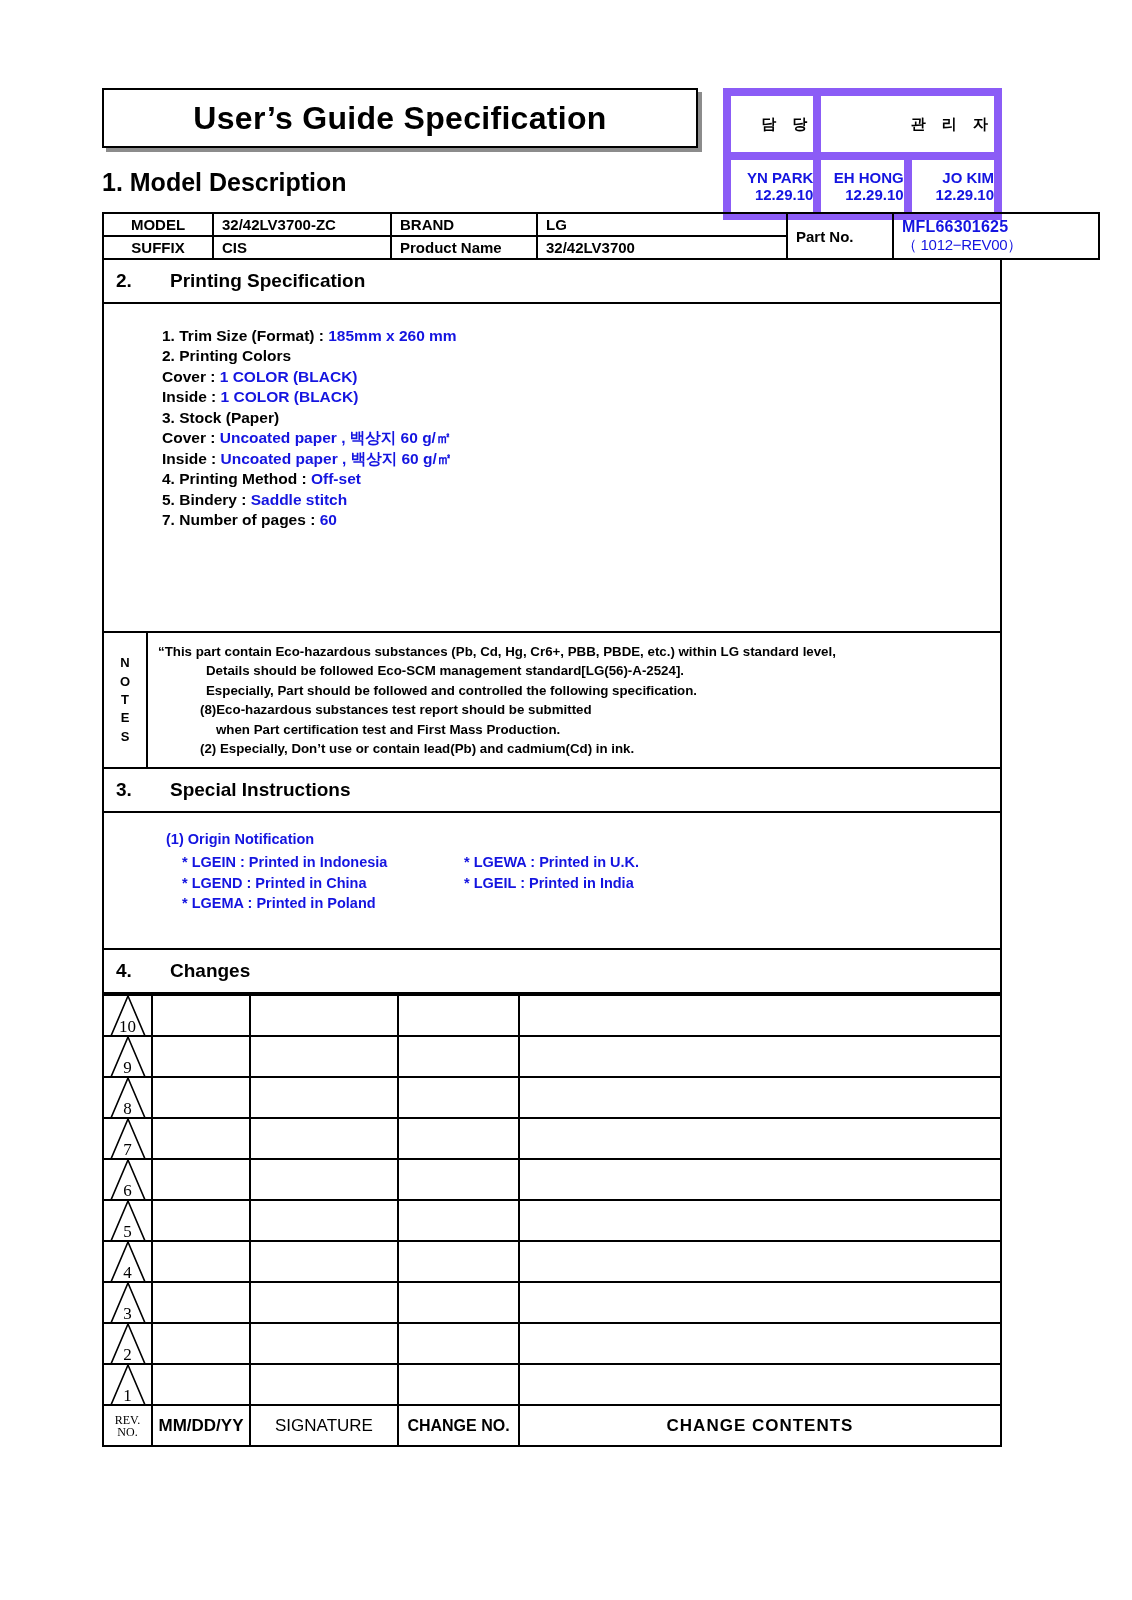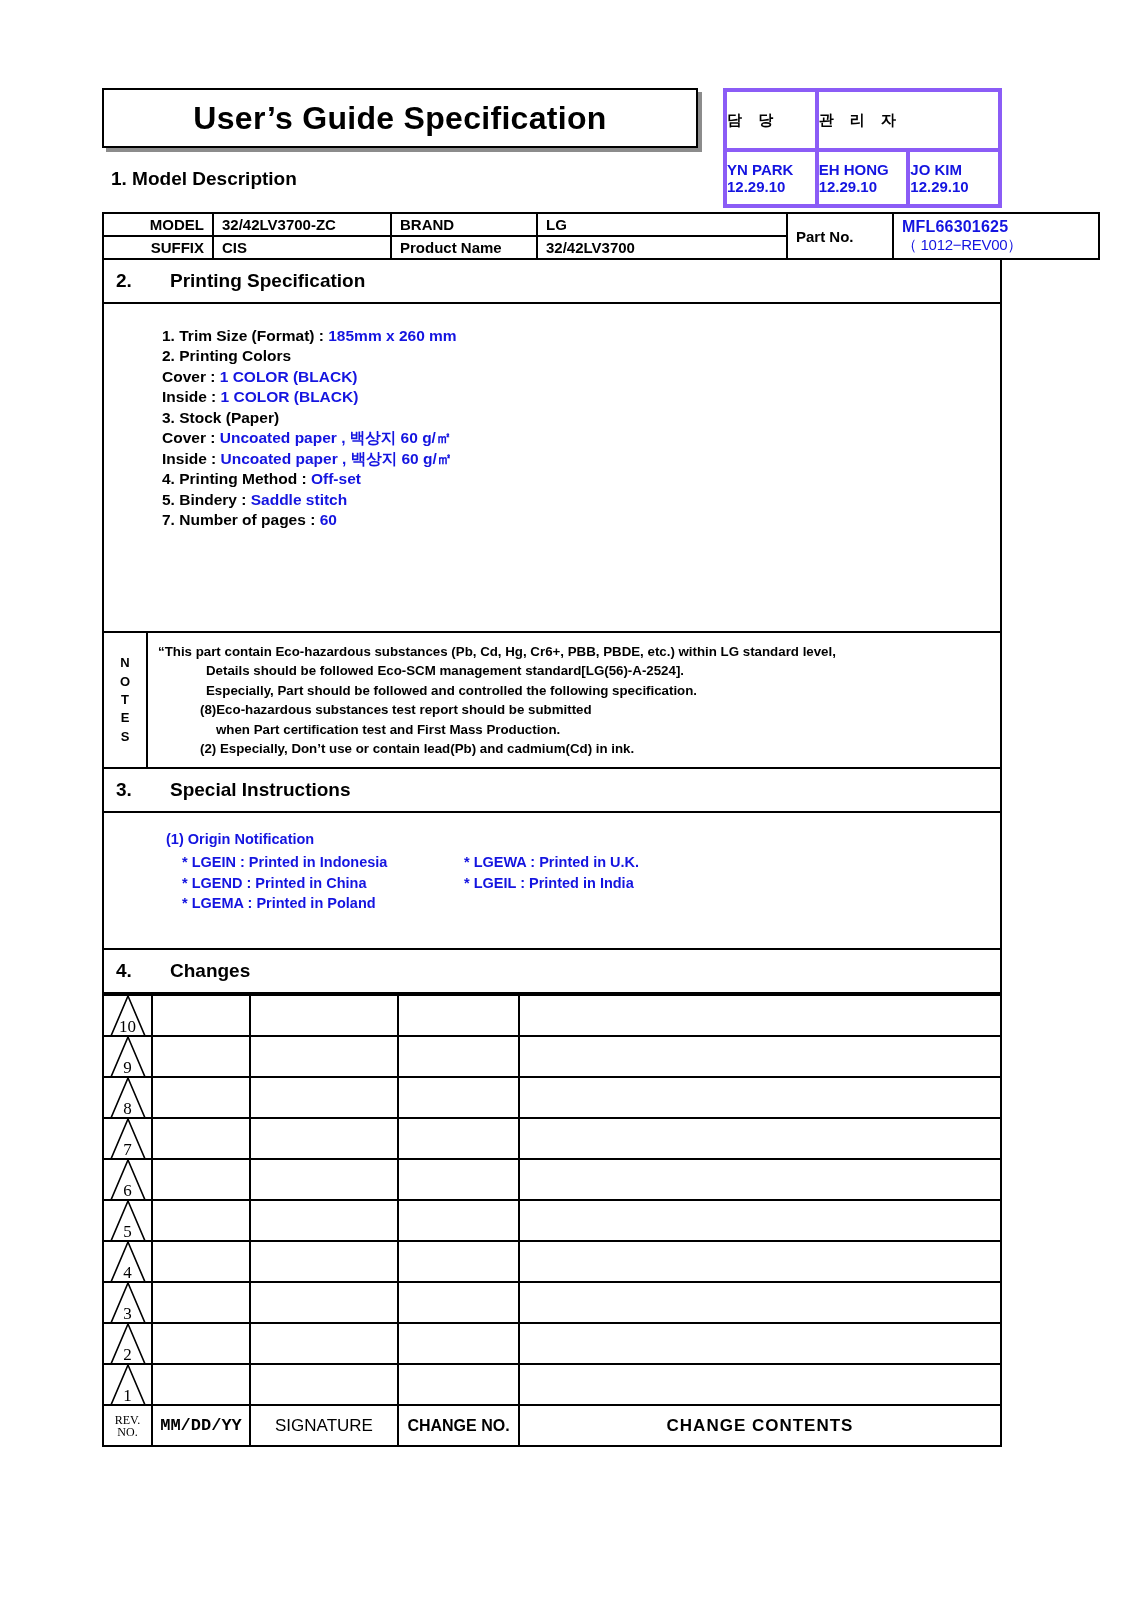--- a/index.html
+++ b/index.html
@@ -54,22 +54,22 @@
   
   .approval {
     position: absolute;
     left: 621px;
     top: 0;
     width: 279px;
     border-collapse: collapse;
     table-layout: fixed;
   }
   .approval td {
-    border: 4px solid #8b5cf6;
-    text-align: left;
+    border: 8px solid #8b5cf6;
+    text-align: right;
     vertical-align: middle;
     padding: 0;
   }
   .approval .hdr {
     height: 56px;
     font-size: 15px;
     font-weight: bold;
     letter-spacing: 6px;
     color: #000;
   }
@@ -80,23 +80,22 @@
     color: #1414e0;
     line-height: 1.15;
     padding: 2px 0;
   }
 
   
   .sec1-heading {
     position: absolute;
     left: 0;
     top: 168px;
-    font-size: 19px;
-    font-weight: bold;
-    margin-left: 9px;
+    font-size: 25px;
+    font-weight: bold;
   }
 
   
   .model-wrap {
     position: absolute;
     left: 0;
     top: 212px;
     width: 900px;
   }
   table.grid {
@@ -105,21 +104,21 @@
     width: 900px;
   }
   table.grid td {
     border: 2px solid #000;
     padding: 2px 8px;
     vertical-align: middle;
     font-size: 15px;
   }
   .lbl { font-weight: bold; color: #000; font-size: 15px; }
   .val { font-weight: bold; color: #000000; font-size: 15px; }
-  .c-model-lbl { width: 92px; text-align: right; }
+  .c-model-lbl { width: 92px; text-align: center; }
   .c-model-val { width: 160px; }
   .c-brand-lbl { width: 128px; }
   .c-brand-val { width: 232px; }
   .c-part-lbl  { width: 88px; text-align: left; }
   .c-part-val  { width: 188px; }
   .partno-main { font-weight: bold; color: #1414e0; font-size: 16px; letter-spacing: 0.2px;}
   .partno-sub  { color: #1414e0; font-size: 15px; letter-spacing: -0.3px;}
 
   
   .band {
@@ -212,21 +211,21 @@
     table-layout: fixed;
     width: 900px;
   }
   table.changes td {
     border: 2px solid #000;
     height: 39px;
     padding: 0;
     vertical-align: middle;
   }
   .col-rev  { width: 47px; }
-  .col-date { width: 96px; font-family: Liberation Mono, monospace; }
+  .col-date { width: 96px; }
   .col-sig  { width: 146px; }
   .col-chg  { width: 119px; }
   .col-cont { width: auto; }
 
   .tri-cell { position: relative; overflow: visible; }
   .tri {
     position: absolute;
     left: 50%;
     top: 50%;
     transform: translate(-50%, -50%);

